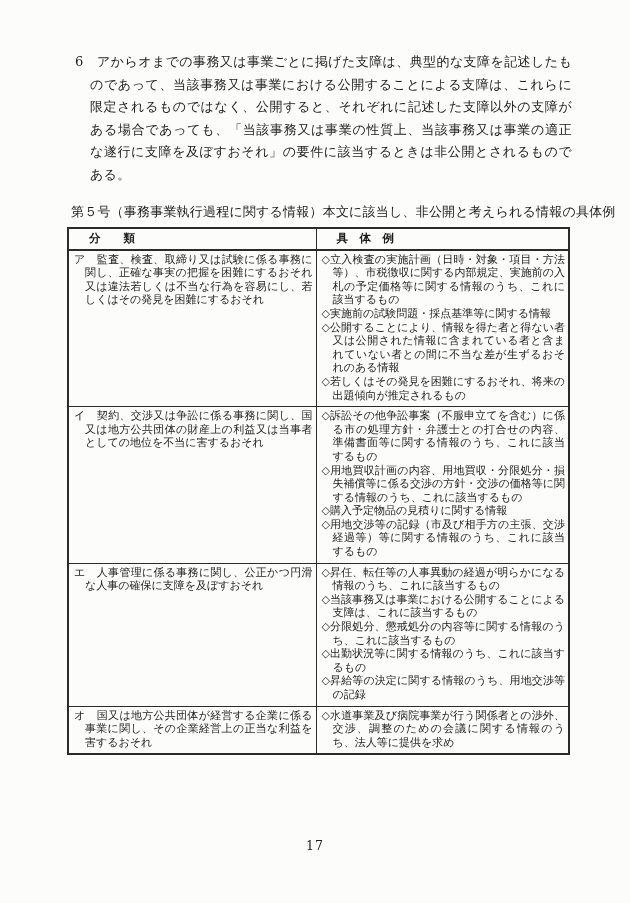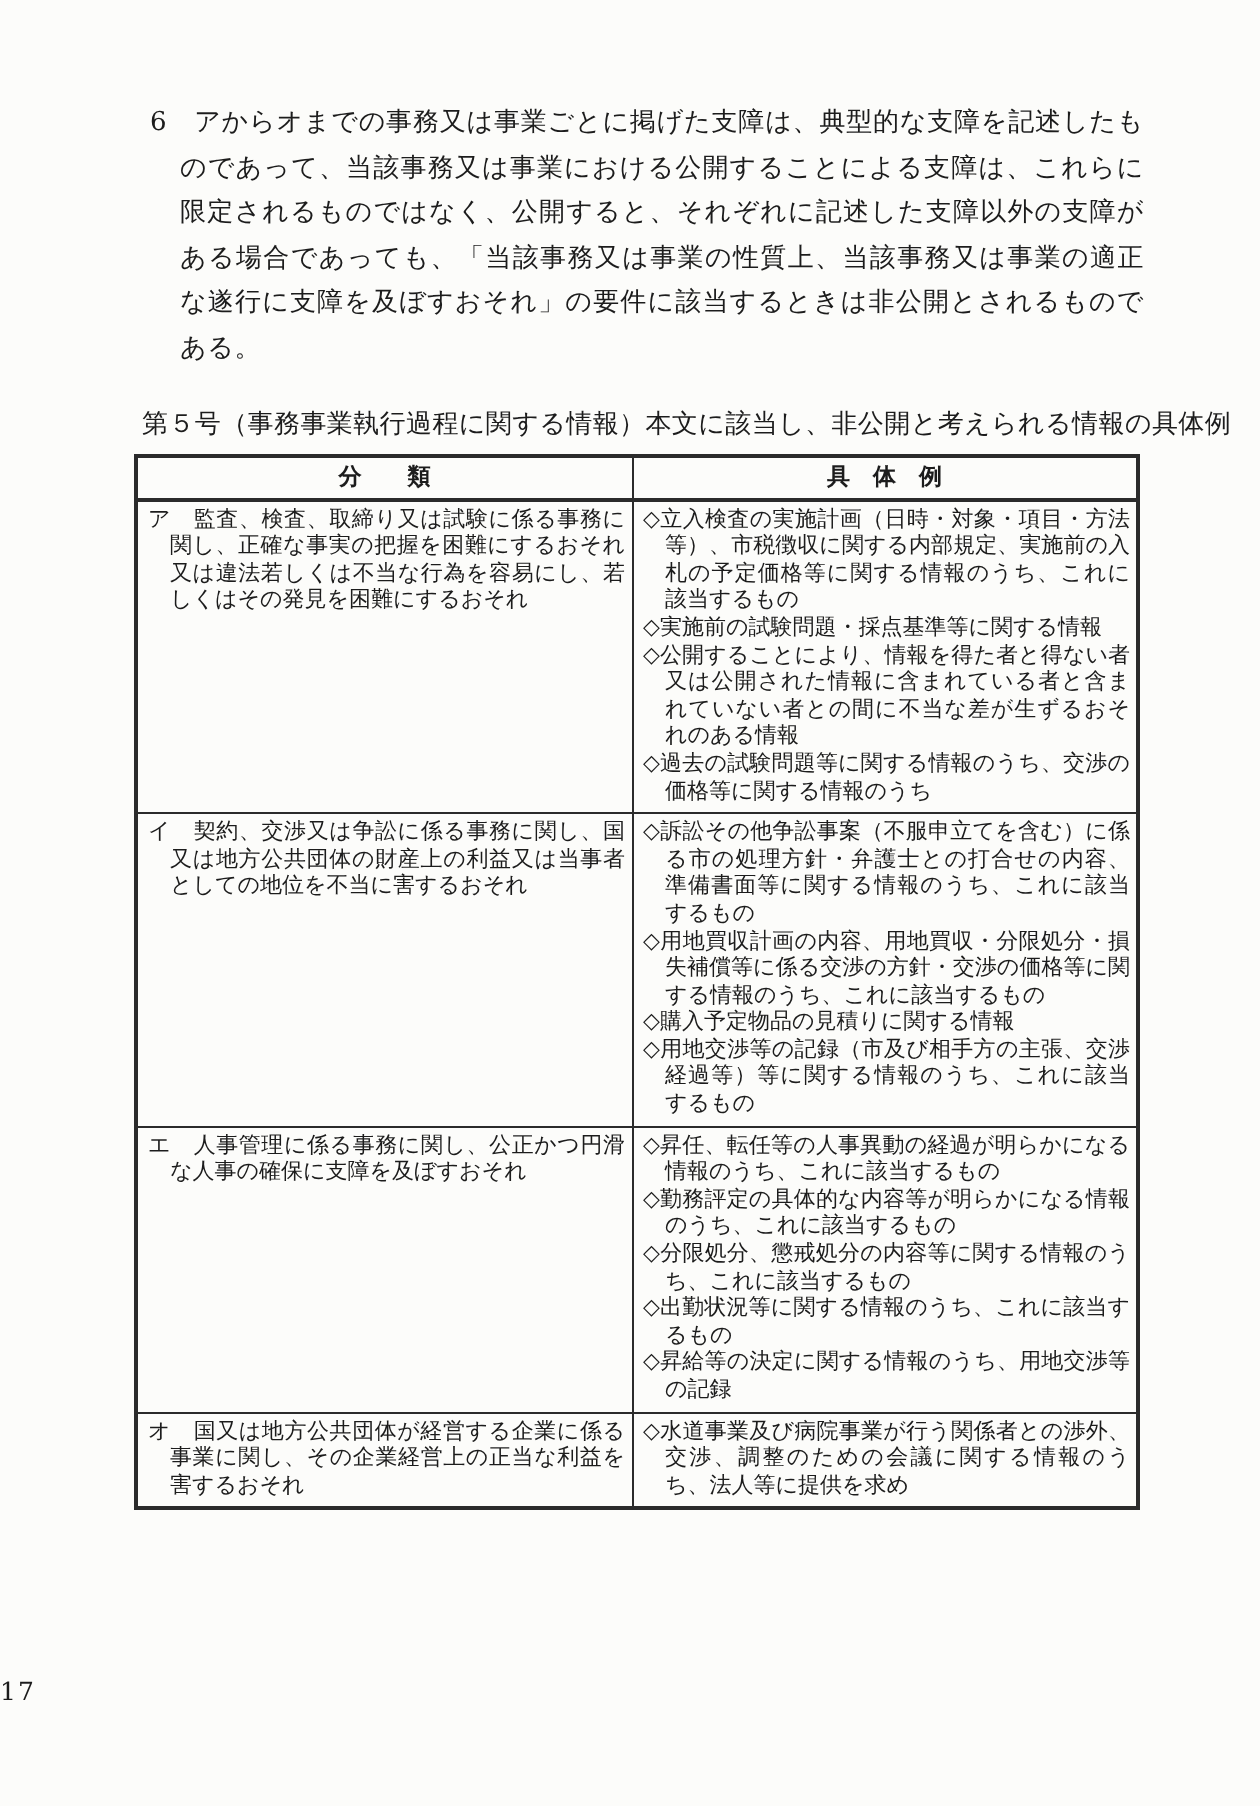--- a/index.html
+++ b/index.html
@@ -53,39 +53,39 @@
     line-height: 13.6px;
   }
   col.col-cat { width: 248px; }
   col.col-ex  { width: 253px; }
   .spec-table th {
     border: 1px solid #2b2b2b;
     border-bottom: 2px solid #2b2b2b;
     font-family: "DejaVu Sans", "Liberation Sans", sans-serif;
     font-weight: bold;
     font-size: 11.5px;
-    text-align: center;
+    text-align: left;
     padding: 3px 20px;
   }
   .spec-table td {
     border: 1px solid #2b2b2b;
     vertical-align: top;
     padding: 2px 3px 4px 5px;
   }
   .hang {
     padding-left: 11px;
     text-indent: -11px;
     text-align: justify;
   }
   .page-number {
     position: absolute;
     top: 838px;
     left: 0;
     width: 630px;
-    text-align: left;
+    text-align: center;
     font-size: 12.5px;
     letter-spacing: 1px;
   }
 </style>
 </head>
 <body>
 
 <div class="page">
 
   <p class="intro">6　アからオまでの事務又は事業ごとに掲げた支障は、典型的な支障を記述したものであって、当該事務又は事業における公開することによる支障は、これらに限定されるものではなく、公開すると、それぞれに記述した支障以外の支障がある場合であっても、「当該事務又は事業の性質上、当該事務又は事業の適正な遂行に支障を及ぼすおそれ」の要件に該当するときは非公開とされるものである。</p>
@@ -105,41 +105,41 @@
     </thead>
     <tbody id="table-body">
         <tr>
           <td>
             <div class="hang">ア　監査、検査、取締り又は試験に係る事務に関し、正確な事実の把握を困難にするおそれ又は違法若しくは不当な行為を容易にし、若しくはその発見を困難にするおそれ</div>
           </td>
           <td>
             <div class="hang">◇立入検査の実施計画（日時・対象・項目・方法等）、市税徴収に関する内部規定、実施前の入札の予定価格等に関する情報のうち、これに該当するもの</div>
             <div class="hang">◇実施前の試験問題・採点基準等に関する情報</div>
             <div class="hang">◇公開することにより、情報を得た者と得ない者又は公開された情報に含まれている者と含まれていない者との間に不当な差が生ずるおそれのある情報</div>
-            <div class="hang">◇過去の試験問題等に関する情報のうち、交渉の価格等に関する情報のうち</div>
+            <div class="hang">◇若しくはその発見を困難にするおそれ、将来の出題傾向が推定されるもの</div>
           </td>
         </tr>
         <tr>
           <td>
             <div class="hang">イ　契約、交渉又は争訟に係る事務に関し、国又は地方公共団体の財産上の利益又は当事者としての地位を不当に害するおそれ</div>
           </td>
           <td>
             <div class="hang">◇訴訟その他争訟事案（不服申立てを含む）に係る市の処理方針・弁護士との打合せの内容、準備書面等に関する情報のうち、これに該当するもの</div>
             <div class="hang">◇用地買収計画の内容、用地買収・分限処分・損失補償等に係る交渉の方針・交渉の価格等に関する情報のうち、これに該当するもの</div>
             <div class="hang">◇購入予定物品の見積りに関する情報</div>
             <div class="hang">◇用地交渉等の記録（市及び相手方の主張、交渉経過等）等に関する情報のうち、これに該当するもの</div>
           </td>
         </tr>
         <tr>
           <td>
             <div class="hang">エ　人事管理に係る事務に関し、公正かつ円滑な人事の確保に支障を及ぼすおそれ</div>
           </td>
           <td>
             <div class="hang">◇昇任、転任等の人事異動の経過が明らかになる情報のうち、これに該当するもの</div>
-            <div class="hang">◇勤務評定の具体的な内容等が明らかになる情報のうち、これに該当するもの</div>
+            <div class="hang">◇当該事務又は事業における公開することによる支障は、これに該当するもの</div>
             <div class="hang">◇分限処分、懲戒処分の内容等に関する情報のうち、これに該当するもの</div>
             <div class="hang">◇出勤状況等に関する情報のうち、これに該当するもの</div>
             <div class="hang">◇昇給等の決定に関する情報のうち、用地交渉等の記録</div>
           </td>
         </tr>
         <tr>
           <td>
             <div class="hang">オ　国又は地方公共団体が経営する企業に係る事業に関し、その企業経営上の正当な利益を害するおそれ</div>
           </td>
           <td>

